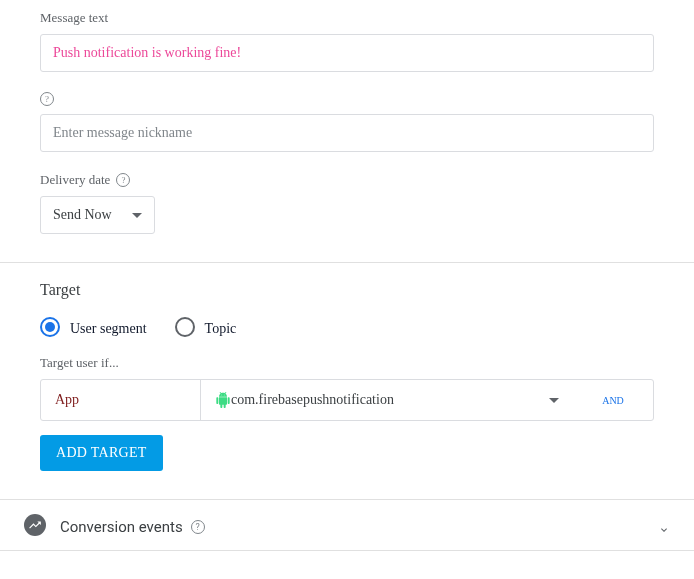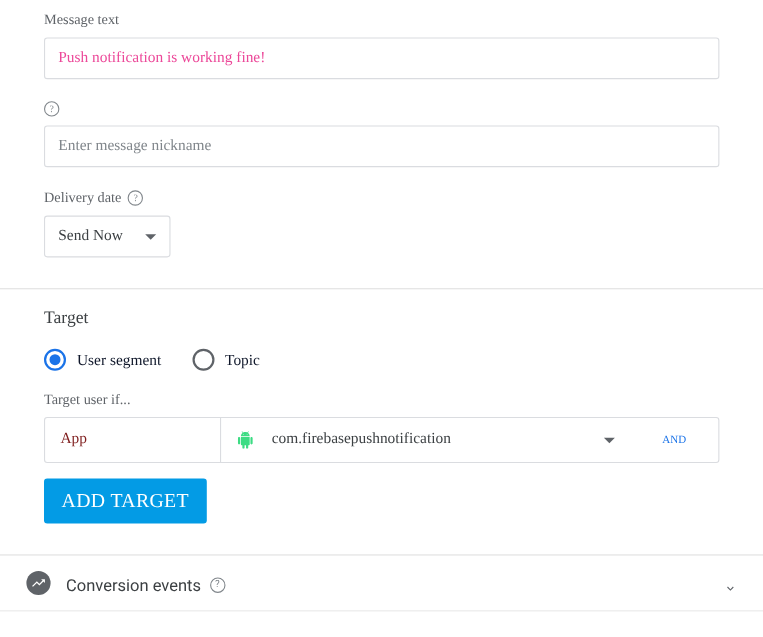--- a/index.html
+++ b/index.html
@@ -126,21 +126,21 @@
       padding: 12px 14px;
       border-right: 1px solid #dadce0;
       font-size: 14px;
       color: #7f1d1d;
     }
     .target-cell-value {
       flex: 1;
       display: flex;
       align-items: center;
       padding: 12px 14px;
-      gap: 16px;
+      gap: 0;
     }
     .android-icon {
       width: 16px;
       height: 16px;
       fill: #3ddc84;
       flex-shrink: 0;
     }
     .target-value-text {
       flex: 1;
       font-size: 14px;
@@ -154,21 +154,21 @@
       color: #1a73e8;
       font-size: 10px;
       font-weight: 500;
       cursor: pointer;
     }
     .primary-button {
       background: #039be5;
       color: #fff;
       border: none;
       padding: 10px 16px;
-      font-size: 18px;
+      font-size: 14px;
       font-weight: 500;
       border-radius: 3px;
       cursor: pointer;
       font-family: inherit;
       letter-spacing: 0.3px;
     }
     .accordion-row {
       display: flex;
       align-items: flex-end;
       padding: 14px 24px;

